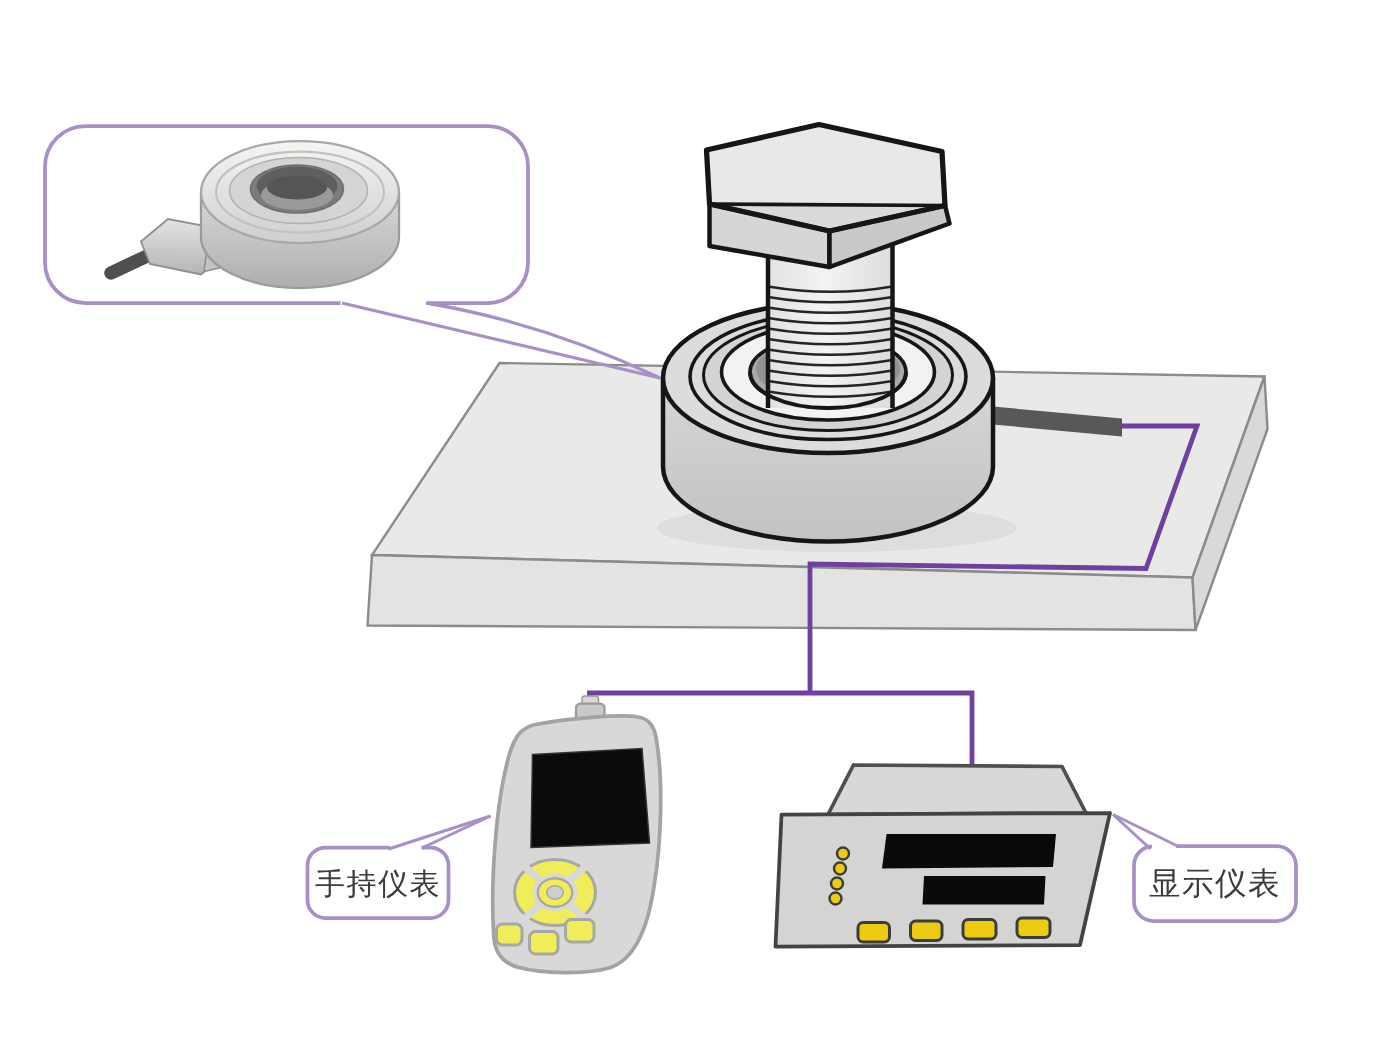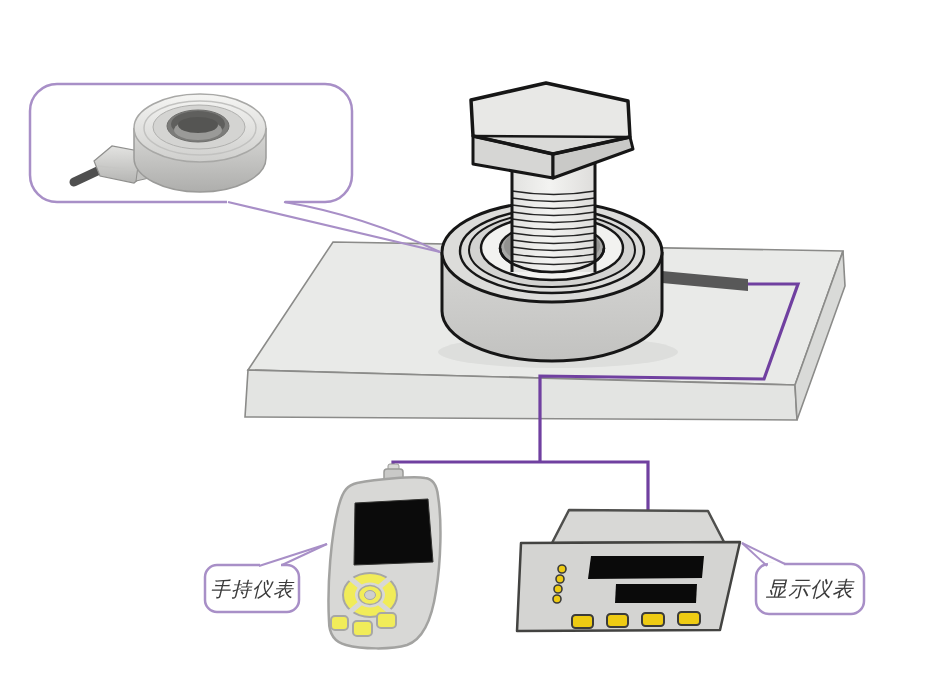--- a/index.html
+++ b/index.html
@@ -1,16 +1,16 @@
 <!DOCTYPE html>
 <html><head>
 <meta charset="utf-8">
 <style>
   html, body { margin: 0; padding: 0; background: #ffffff; }
-  .stage { width: 933px; height: 700px; position: relative; background: #ffffff; overflow: hidden; font-style: italic; }
+  .stage { width: 933px; height: 700px; position: relative; background: #ffffff; overflow: hidden; }
   svg { display: block; }
   text.cn-label {
     font-family: "Liberation Sans", sans-serif;
     fill: #3c3c3c;
     letter-spacing: 1px;
   }
 </style>
 </head>
 <body>
 

